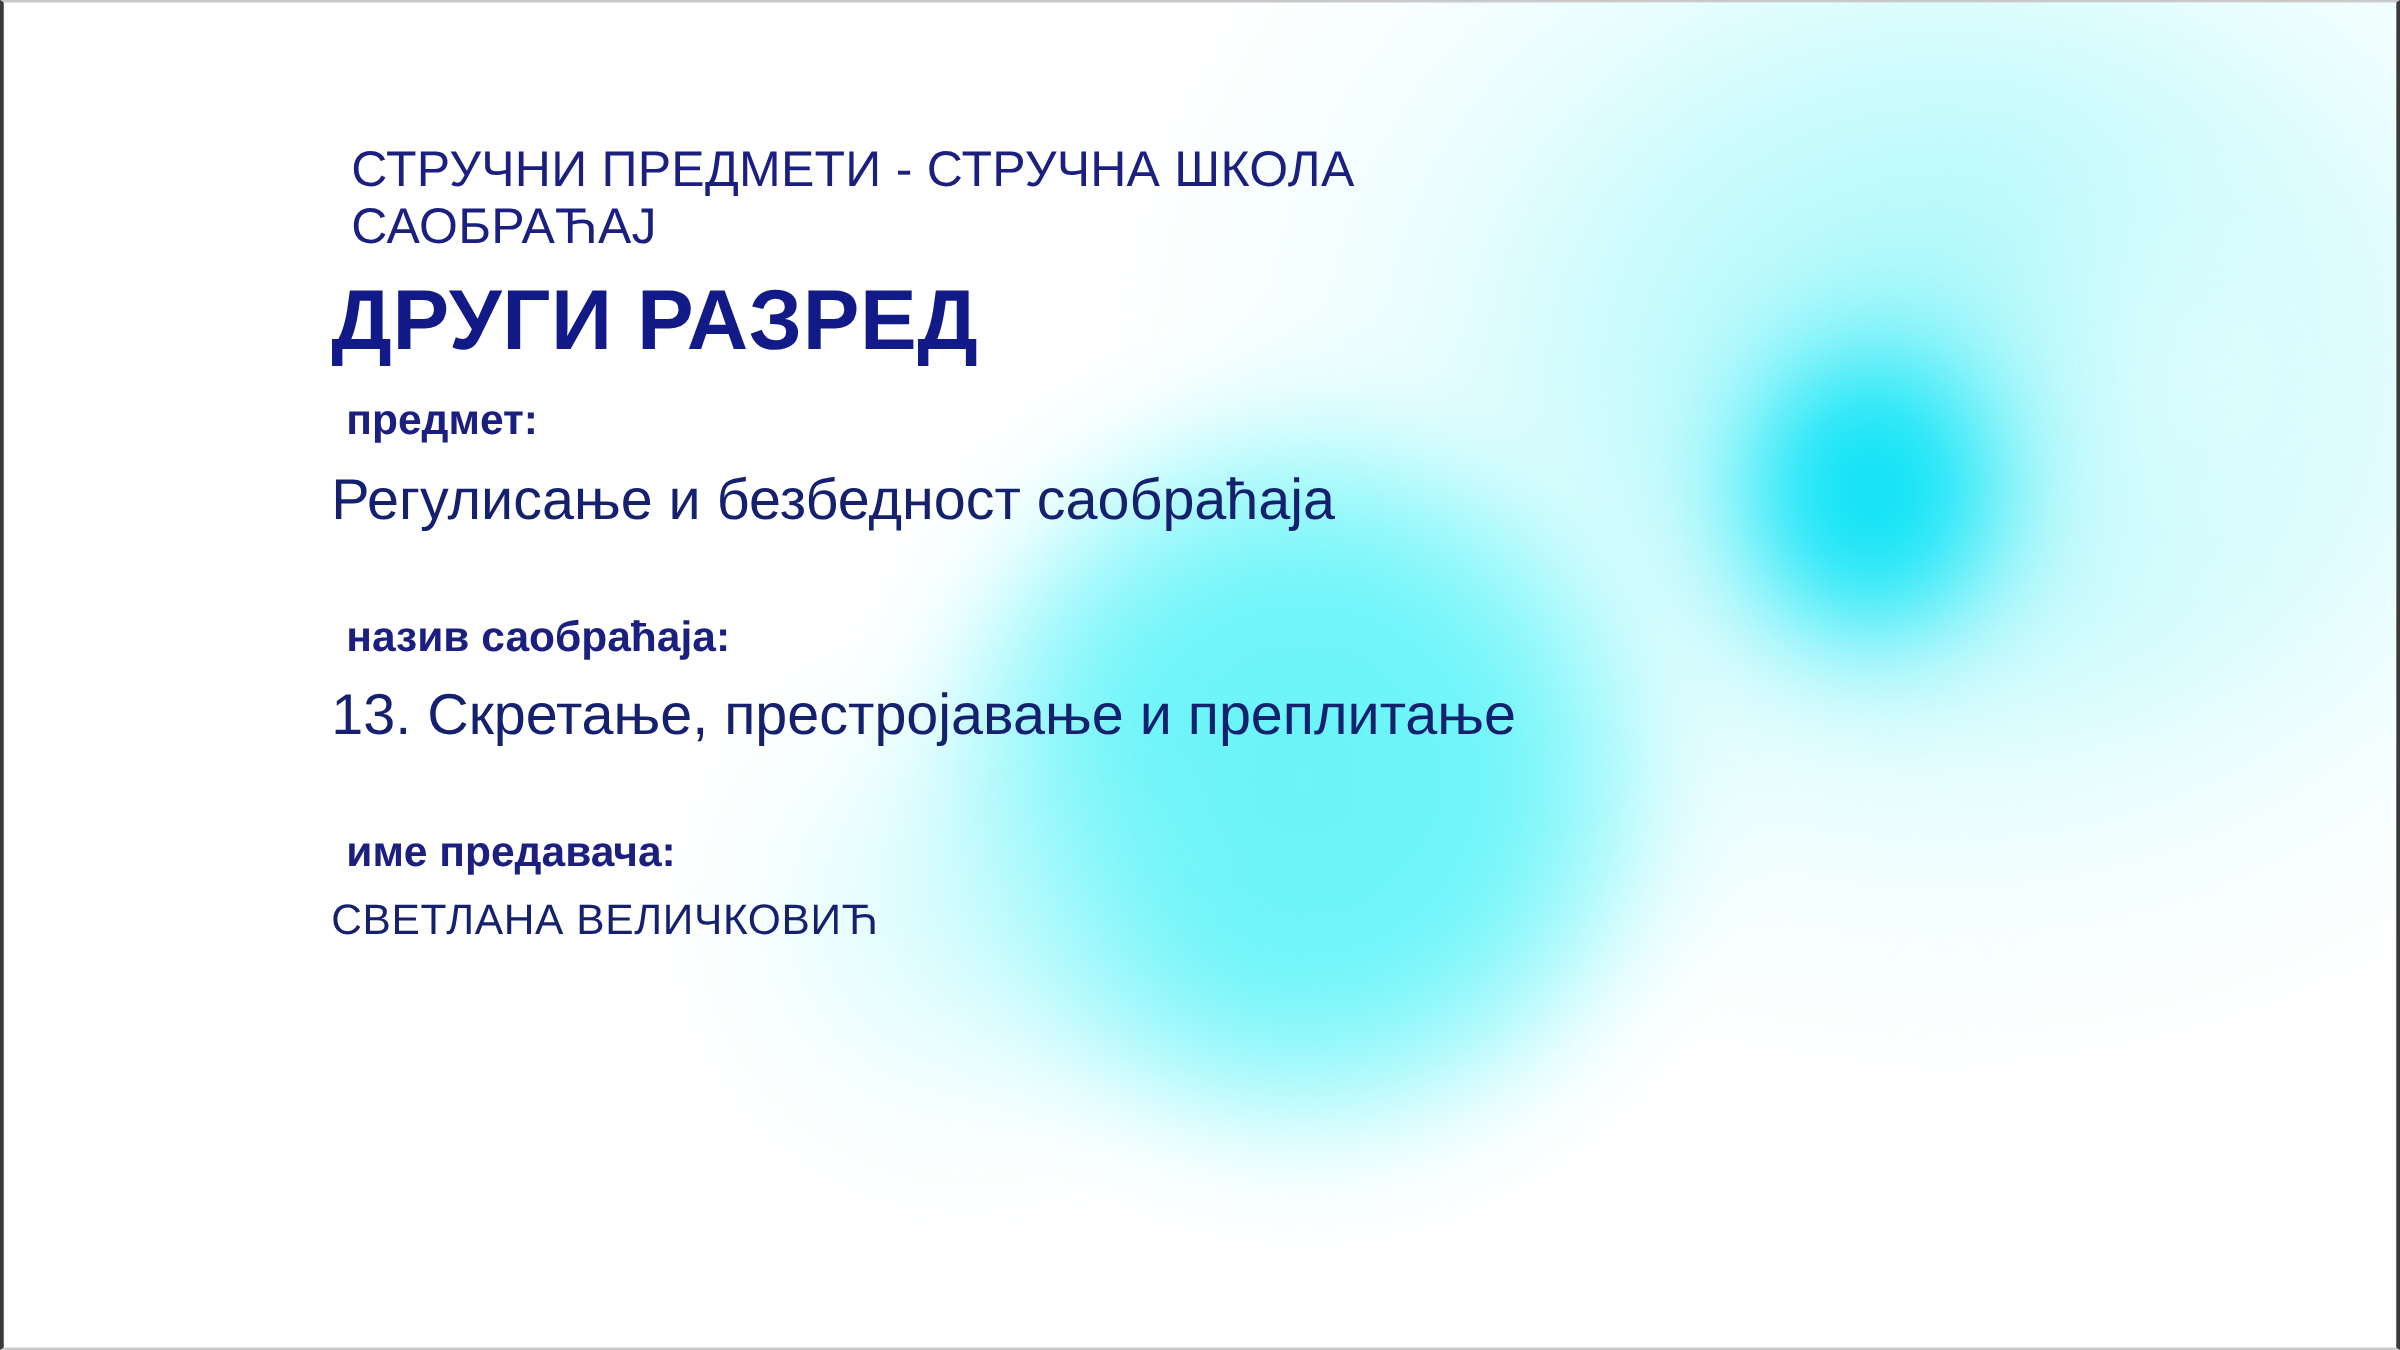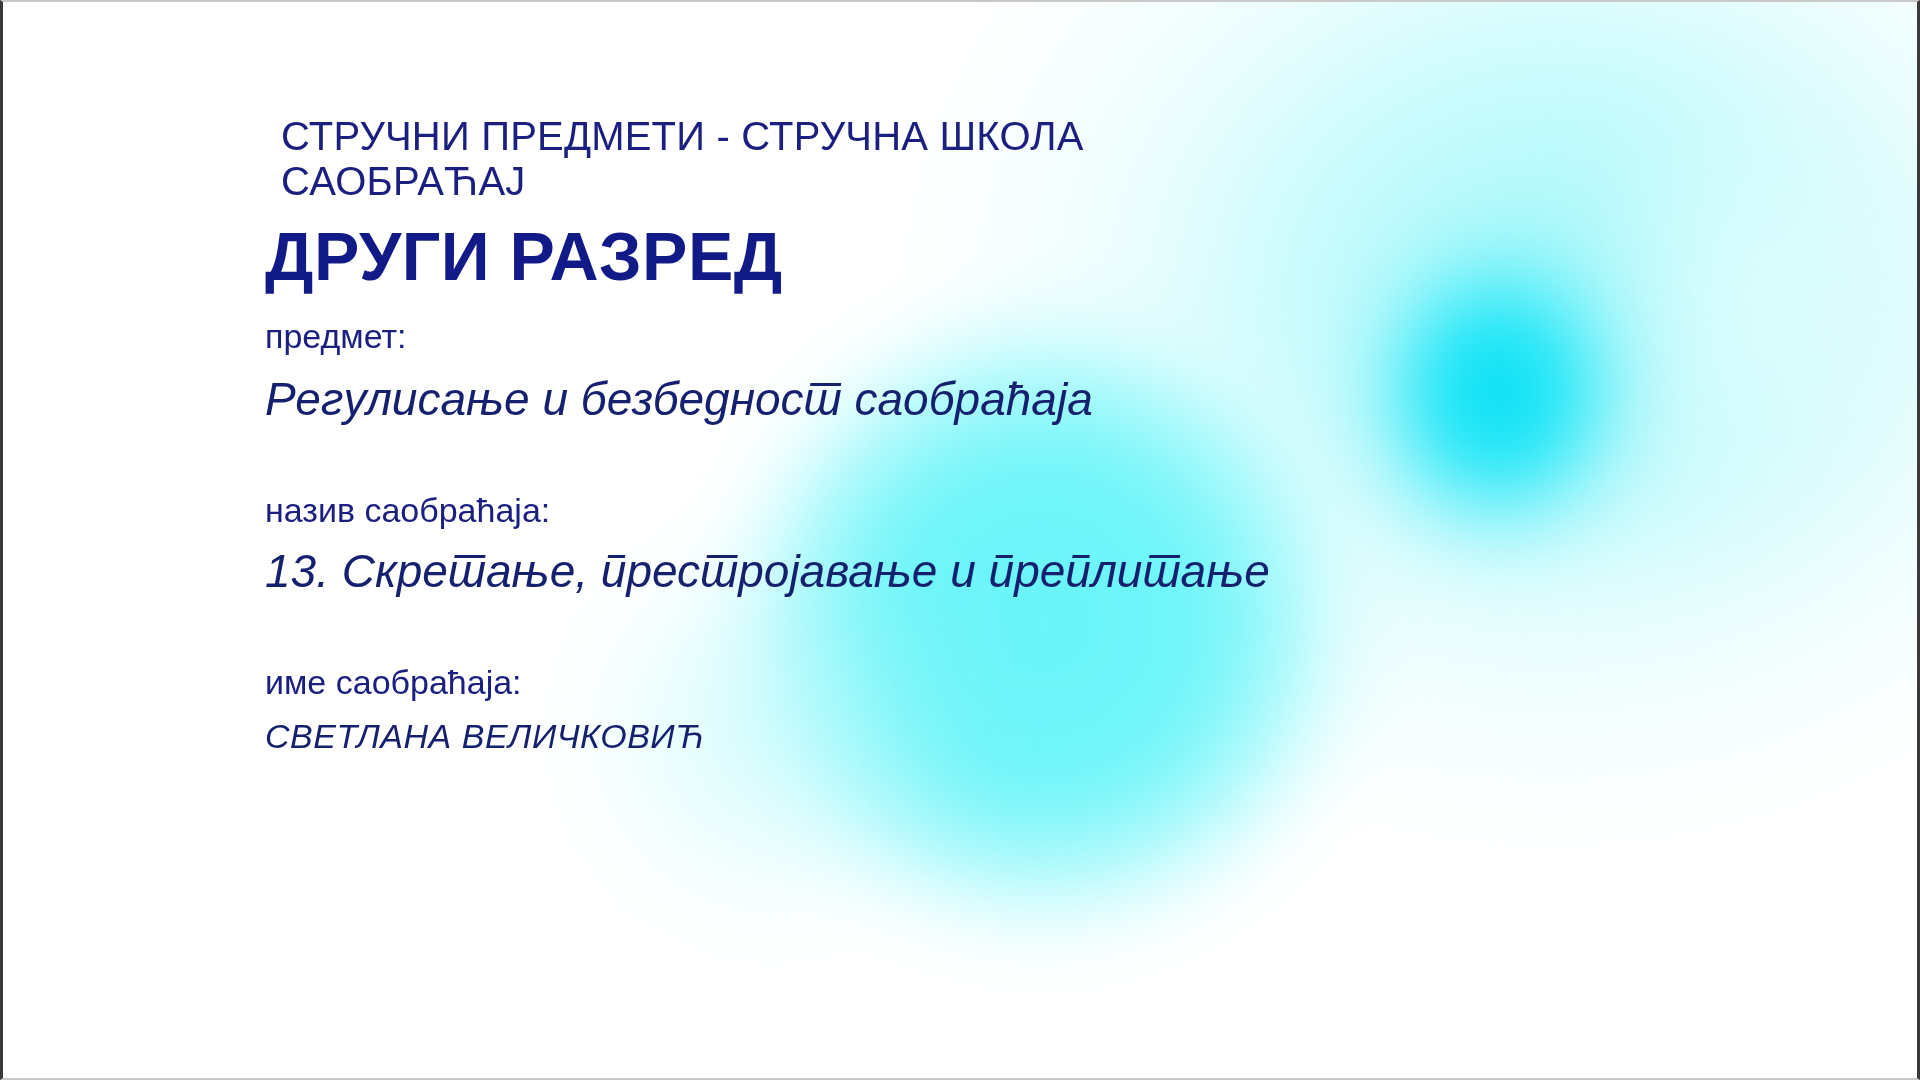--- a/index.html
+++ b/index.html
@@ -137,31 +137,30 @@
     line-height: 1.0;
     margin: 18px 0 0 0;
   }
 
   .field {
     margin-top: 26px;
   }
   .field-label {
     color: #1b2080;
     font-size: 34px;
-    font-weight: 400;
+    font-weight: 700;
     line-height: 1.2;
-    margin: 0;
+    margin: 12px;
   }
   .field-value {
     color: #15216e;
     font-size: 46px;
     font-weight: 400;
     line-height: 1.2;
     margin: 14px 0 0 0;
-    font-style: italic;
   }
 
   .field.lecture   { margin-top: 62px; }
   .field.lecturer  { margin-top: 62px; }
   .field.lecturer .field-value { font-size: 34px; letter-spacing: 0.5px; }
   .field.subject .field-value { margin-top: 16px; }
 </style>
 </head>
 <body>
 
@@ -186,18 +185,18 @@
       <p class="field-label">предмет:</p>
       <p class="field-value">Регулисање и безбедност саобраћаја</p>
     </div>
 
     <div class="field lecture">
       <p class="field-label">назив саобраћаја:</p>
       <p class="field-value">13. Скретање, престројавање и преплитање</p>
     </div>
 
     <div class="field lecturer">
-      <p class="field-label">име саобраћаја:</p>
+      <p class="field-label">име предавача:</p>
       <p class="field-value">СВЕТЛАНА ВЕЛИЧКОВИЋ</p>
     </div>
 
   </div>
 </div>
 
 </body></html>

